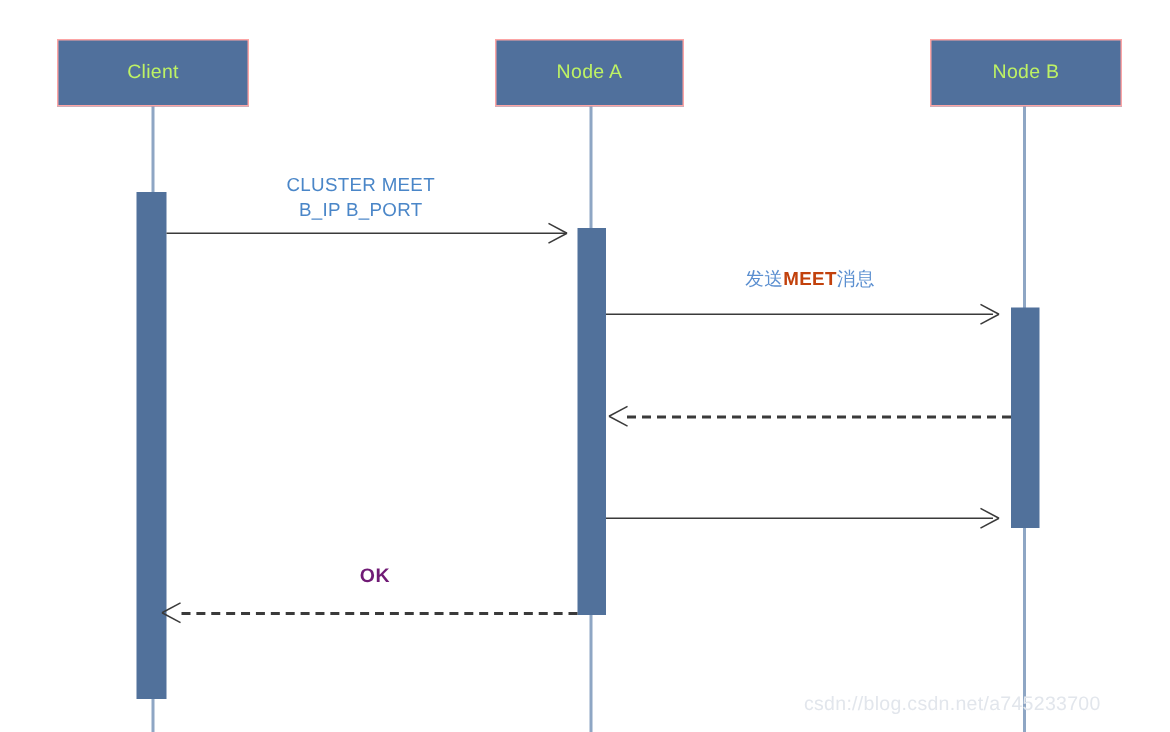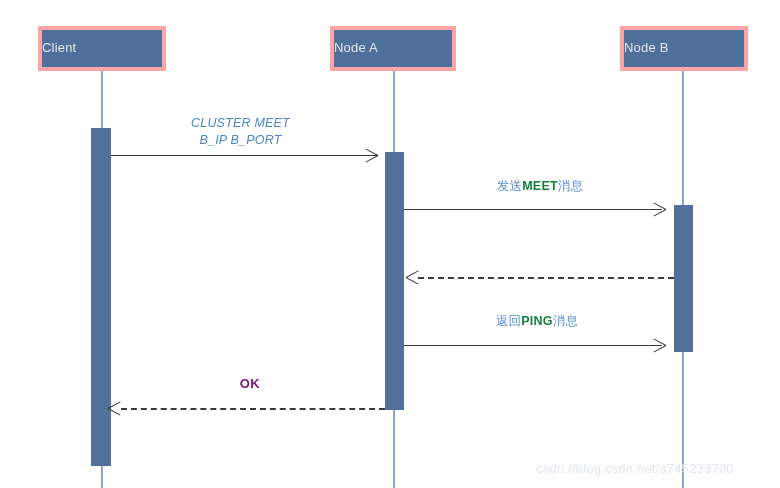--- a/index.html
+++ b/index.html
@@ -17,26 +17,27 @@
     height: 488px;
     background: #ffffff;
     overflow: hidden;
   }
 
   
   .participant {
     position: absolute;
     box-sizing: border-box;
     background: #50709c;
-    border: 4px solid #fca5a5;
-    color: #e5e5e5;
+    border: 1px solid #fca5a5;
+    color: #bef264;
     font-size: 13px;
     line-height: 1.1;
     display: flex;
     align-items: center;
+    justify-content: center;
     letter-spacing: 0.2px;
   }
 
   
   .lifeline {
     position: absolute;
     width: 2px;
     background: #8ea6c4;
   }
 
@@ -83,21 +84,21 @@
     color: #4a86c8;
     text-align: center;
     white-space: pre-line;
     line-height: 1.35;
     letter-spacing: 0.2px;
   }
   .msg-label.strongmix {
     color: #5b8fd0;
   }
   .msg-label .kw {
-    color: #15803d;
+    color: #c2410c;
     font-weight: bold;
   }
   .msg-label.ok {
     color: #701a75;
     font-weight: bold;
     font-size: 13px;
     letter-spacing: 0.5px;
   }
 
   
@@ -129,42 +130,41 @@
   <div class="participant" style="left:620px; top:26px; width:128px; height:45px;">
     <span>Node B</span>
   </div>
 
   <div class="activation" style="left:91px; top:128px; width:20px; height:338px;"></div>
 
   <div class="activation" style="left:385px; top:152px; width:19px; height:258px;"></div>
 
   <div class="activation" style="left:674px; top:205px; width:19px; height:147px;"></div>
 
-  <div class="msg-label" style="left:163px; top:115px; width:155px;font-style:italic;"><span>CLUSTER MEET
+  <div class="msg-label" style="left:163px; top:115px; width:155px;"><span>CLUSTER MEET
 B_IP B_PORT</span></div>
   <div class="msg-line" style="left:111px; top:155px; width:267px;"></div>
   <div class="arrowhead right" style="left:364px; top:155px; width:14px;">
     <span class="a"></span>
       <span class="b"></span>
   </div>
 
   <div class="msg-label strongmix" style="left:440px; top:178px; width:200px;"><span>发送</span><span class="kw">MEET</span><span>消息</span></div>
   <div class="msg-line" style="left:404px; top:209px; width:258px;"></div>
   <div class="arrowhead right" style="left:652px; top:209px; width:14px;">
     <span class="a"></span>
       <span class="b"></span>
   </div>
 
   <div class="msg-line dashed" style="left:418px; top:277px; width:256px;"></div>
   <div class="arrowhead left" style="left:406px; top:277px; width:14px;">
     <span class="a"></span>
       <span class="b"></span>
   </div>
 
-  <div class="msg-label strongmix" style="left:437px; top:313px; width:200px;"><span>返回</span><span class="kw">PING</span><span>消息</span></div>
   <div class="msg-line" style="left:404px; top:345px; width:258px;"></div>
   <div class="arrowhead right" style="left:652px; top:345px; width:14px;">
     <span class="a"></span>
       <span class="b"></span>
   </div>
 
   <div class="msg-label ok" style="left:180px; top:375px; width:140px;"><span>OK</span></div>
   <div class="msg-line dashed" style="left:121px; top:408px; width:264px;"></div>
   <div class="arrowhead left" style="left:108px; top:408px; width:14px;">
     <span class="a"></span>

